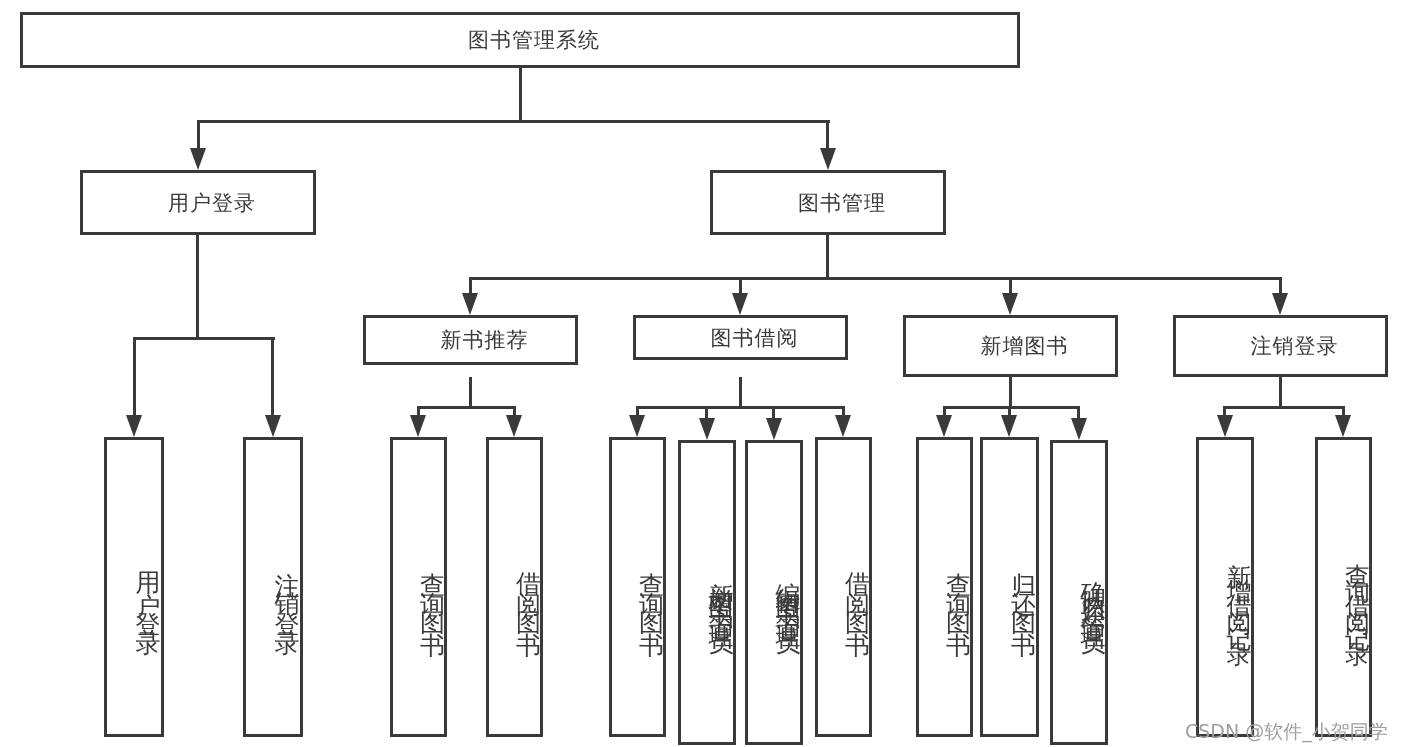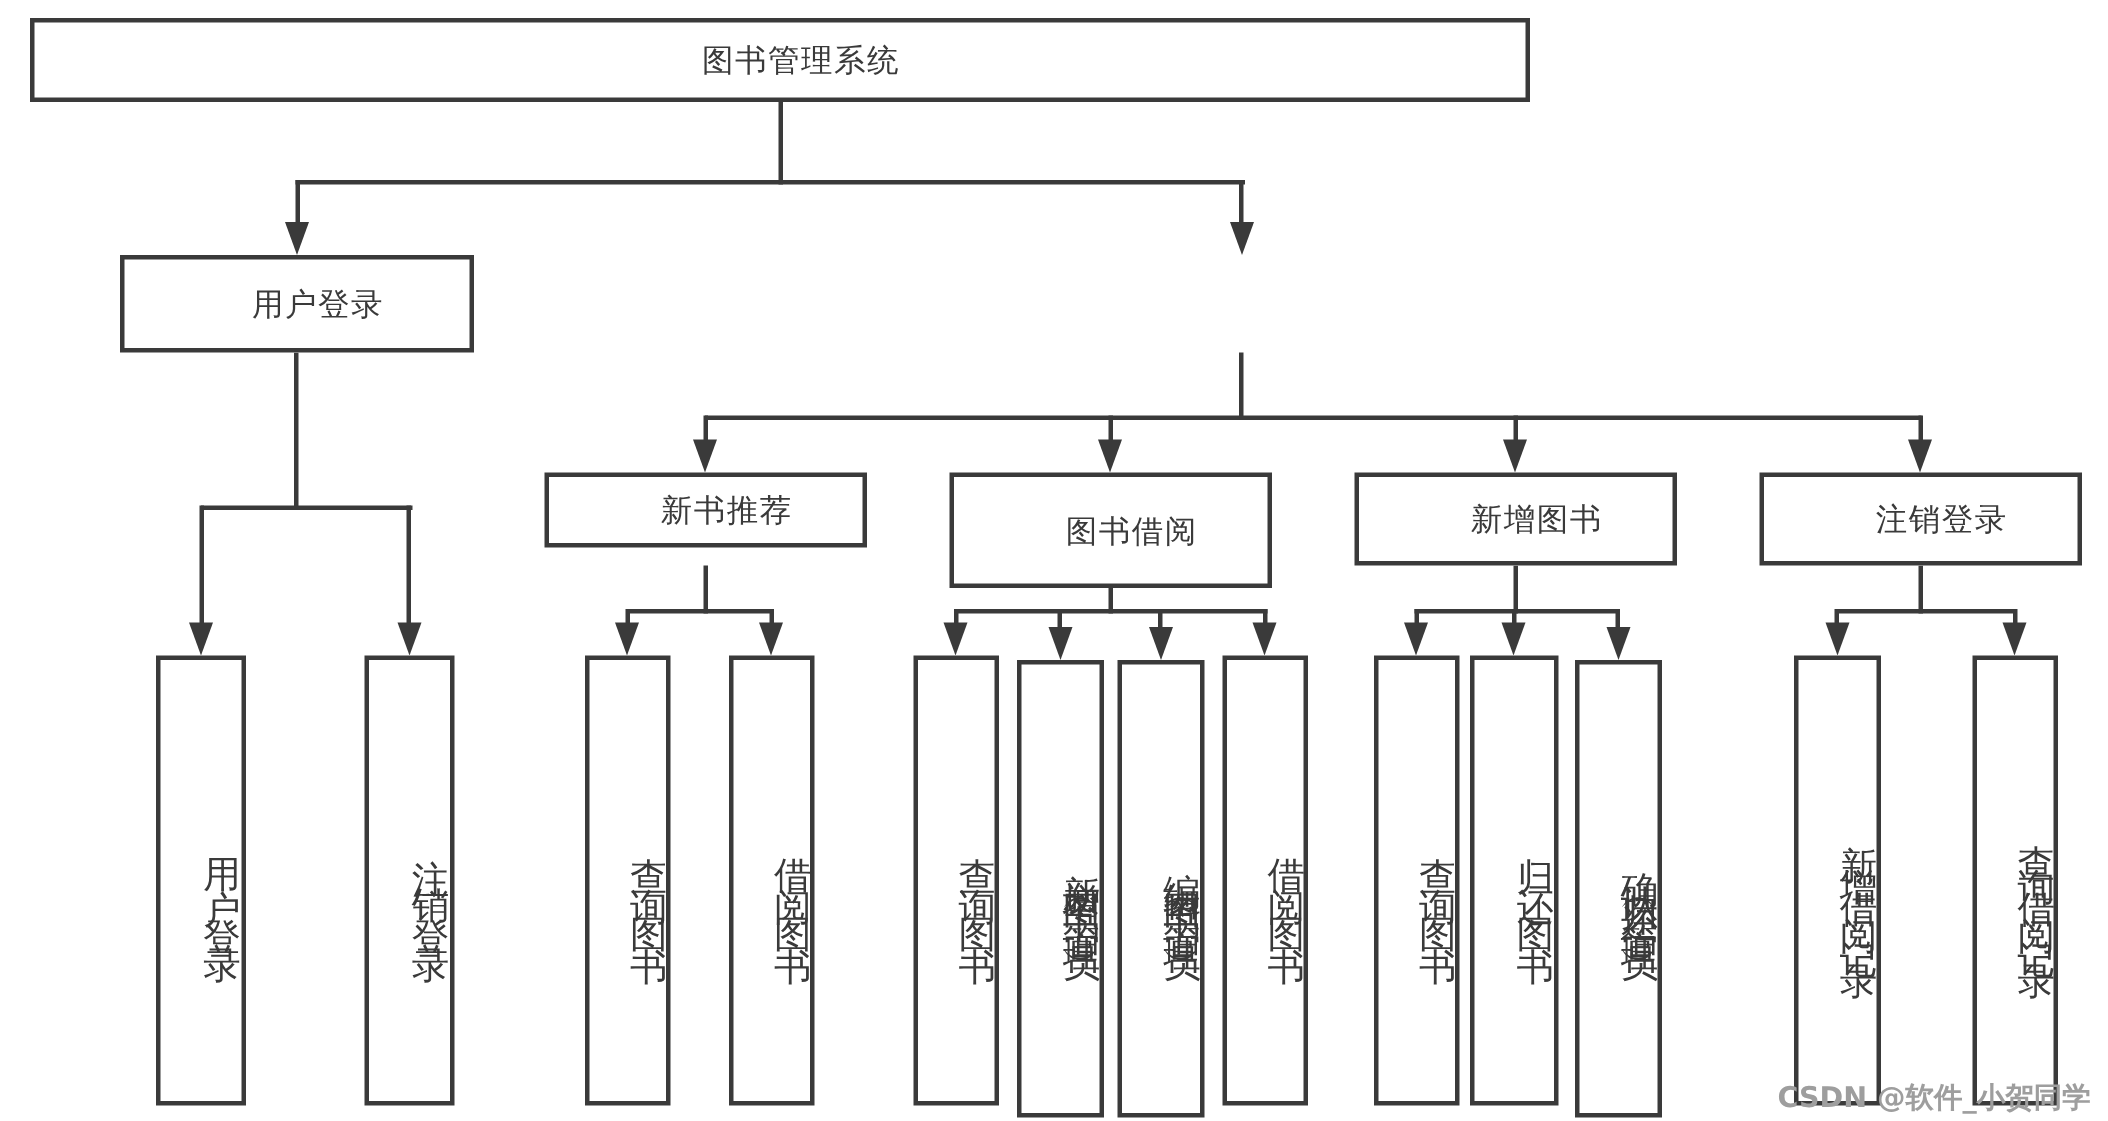--- a/index.html
+++ b/index.html
@@ -10,21 +10,21 @@
         color:var(--text,#3a3a3a);padding-left:28px;}
   .node.h span{font-size:21px;letter-spacing:1px;white-space:nowrap;}
   .node.v span{writing-mode:vertical-rl;text-orientation:mixed;font-size:25px;line-height:1;}
   .node.v span.v4{letter-spacing:20px;text-indent:10px;}
   .node.v span.v6{letter-spacing:16px;text-indent:8px;}
   .node.v span.v9{letter-spacing:7px;text-indent:2px;}
   .edge{position:absolute;background:var(--line,#3a3a3a);}
   .head{position:absolute;width:0;height:0;
         border-left:8px solid transparent;border-right:8px solid transparent;
         border-top:22px solid var(--line,#3a3a3a);}
-  .watermark{position:absolute;color:var(--wm,#9e9e9e);font-size:19px;white-space:nowrap;z-index:6;font-weight:bold;}
+  .watermark{position:absolute;color:var(--wm,#9e9e9e);font-size:19px;white-space:nowrap;z-index:6;}
 </style>
 </head>
 <body>
 
 <div id="canvas">
   <div class="watermark" style="left:1185px;top:719px;">CSDN @软件_小贺同学</div>
 <div class="edge" style="left: 519px; top: 68px; width: 3px; height: 55px;"></div>
     <div class="edge" style="left: 197px; top: 120px; width: 633px; height: 3px;"></div>
     <div class="edge" style="left: 197px; top: 120px; width: 3px; height: 30px;"></div>
     <div class="edge" style="left: 826px; top: 120px; width: 3px; height: 30px;"></div>
@@ -75,30 +75,33 @@
     <div class="head" style="left: 1001px; top: 415px;"></div>
     <div class="head" style="left: 1071px; top: 418px;"></div>
     <div class="head" style="left: 1217px; top: 415px;"></div>
     <div class="head" style="left: 1335px; top: 415px;"></div>
     <div class="node h" style="left: 20px; top: 12px; width: 1000px; height: 56px;">
       <span>图书管理系统</span>
     </div>
     <div class="node h" style="left: 80px; top: 170px; width: 236px; height: 65px;">
       <span>用户登录</span>
     </div>
+    <div class="node h" style="left: 710px; top: 170px; width: 236px; height: 65px;">
+      <span>图书管理</span>
+    </div>
     <div class="node v" style="left: 104px; top: 437px; width: 60px; height: 300px;">
       <span class="v4">用户登录</span>
     </div>
     <div class="node v" style="left: 243px; top: 437px; width: 60px; height: 300px;">
       <span class="v4">注销登录</span>
     </div>
     <div class="node h" style="left: 363px; top: 315px; width: 215px; height: 50px;">
       <span>新书推荐</span>
     </div>
-    <div class="node h" style="left: 633px; top: 315px; width: 215px; height: 77px;">
+    <div class="node h" style="left: 633px; top: 315px; width: 215px; height: 45px;">
       <span>图书借阅</span>
     </div>
     <div class="node h" style="left: 903px; top: 315px; width: 215px; height: 62px;">
       <span>新增图书</span>
     </div>
     <div class="node h" style="left: 1173px; top: 315px; width: 215px; height: 62px;">
       <span>注销登录</span>
     </div>
     <div class="node v" style="left: 390px; top: 437px; width: 57px; height: 300px;">
       <span class="v4">查询图书</span>

